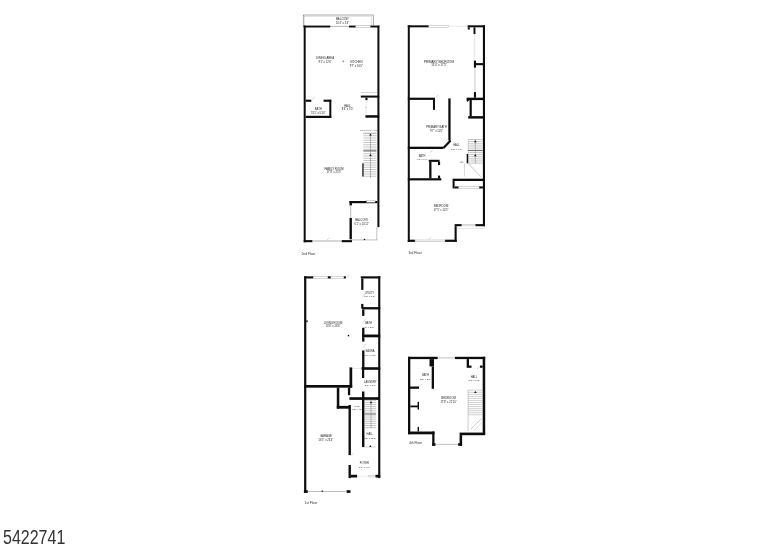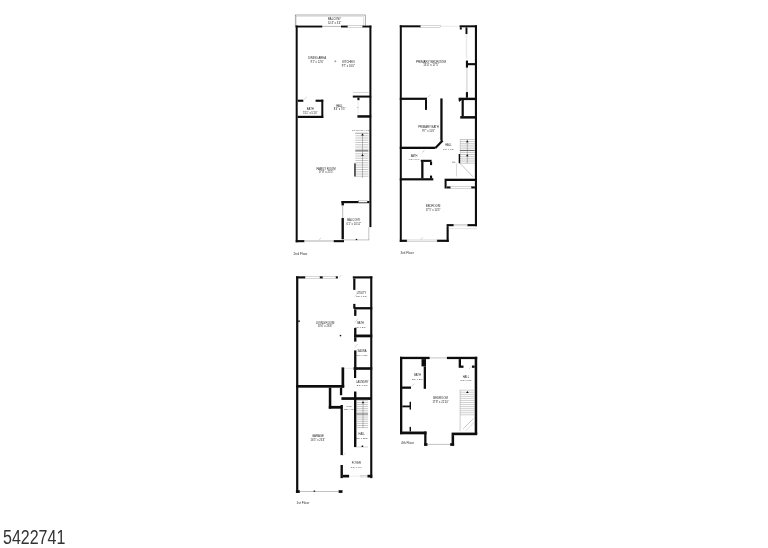--- a/index.html
+++ b/index.html
@@ -1,17 +1,17 @@
 <!DOCTYPE html>
 <html><head>
 <meta charset="utf-8">
 <style>
   html,body { margin:0; padding:0; background:#fff; }
   .page { position:relative; width:648px; height:548px; background:#ffffff;
-           font-family:"Liberation Sans", sans-serif; overflow:hidden; }
+           font-family:"Liberation Sans", sans-serif; overflow:hidden;padding-left:8px; }
   .mls { position:absolute; left:3px; top:526px; font-size:20px; color:#333;
           font-family:"Liberation Sans", sans-serif; transform:scaleX(0.80);
           transform-origin:0 0; filter:blur(0.25px); }
 </style>
 </head>
 <body>
 <div class="page">
 <svg width="768" height="548" viewBox="0 0 768 548" font-family="Liberation Sans, sans-serif">
 <filter id="tb" x="-30%" y="-30%" width="160%" height="160%">
         <feGaussianBlur stdDeviation="0.18"></feGaussianBlur>

